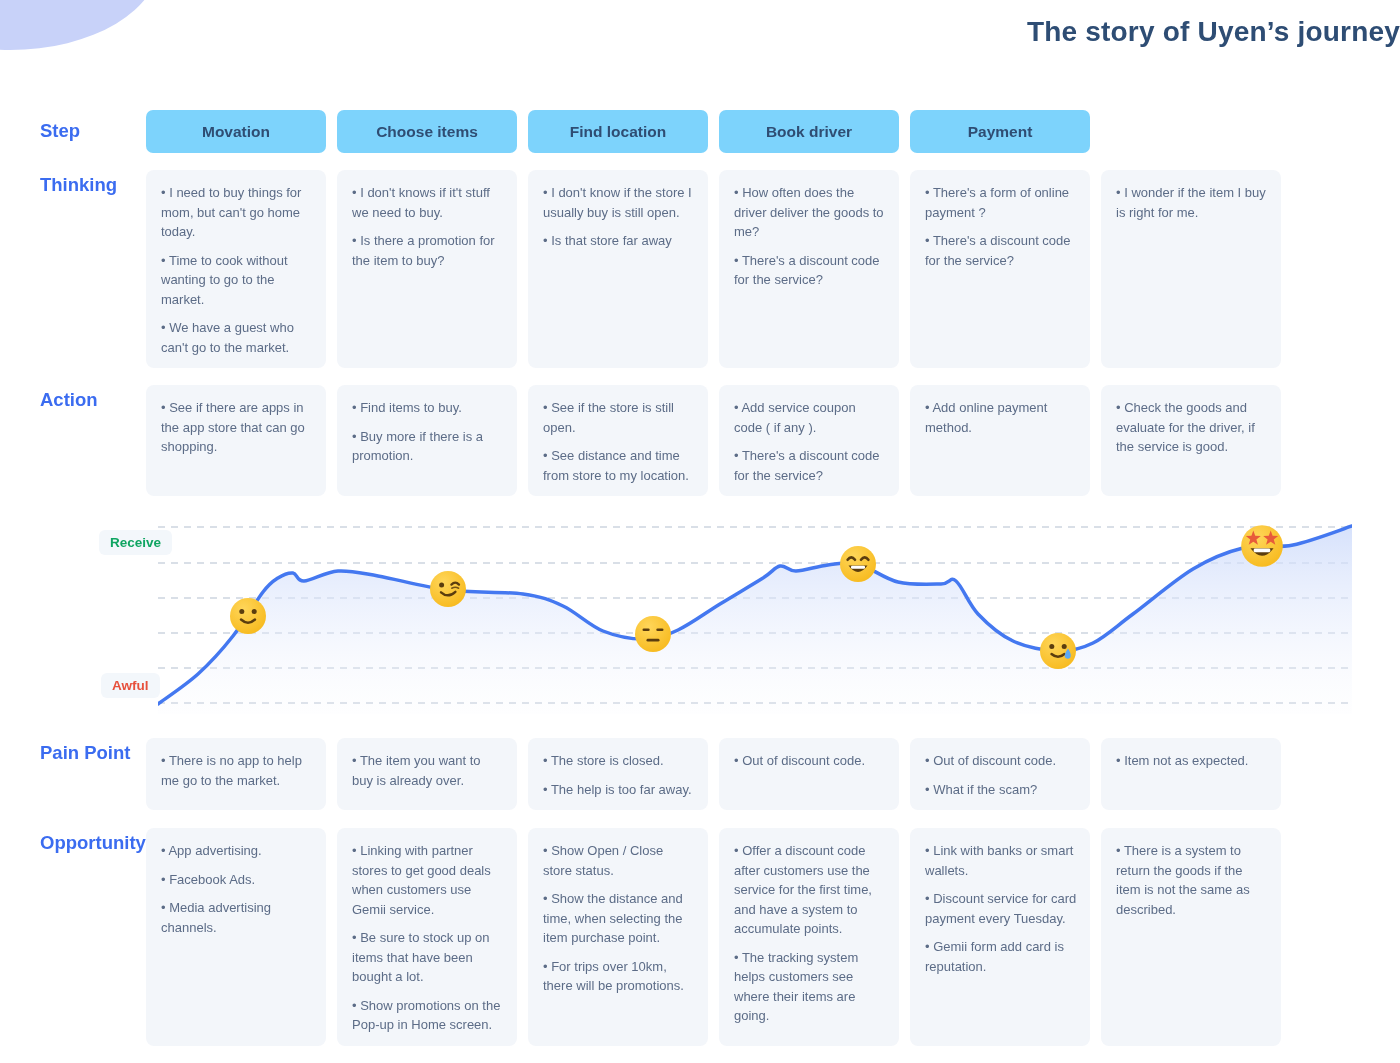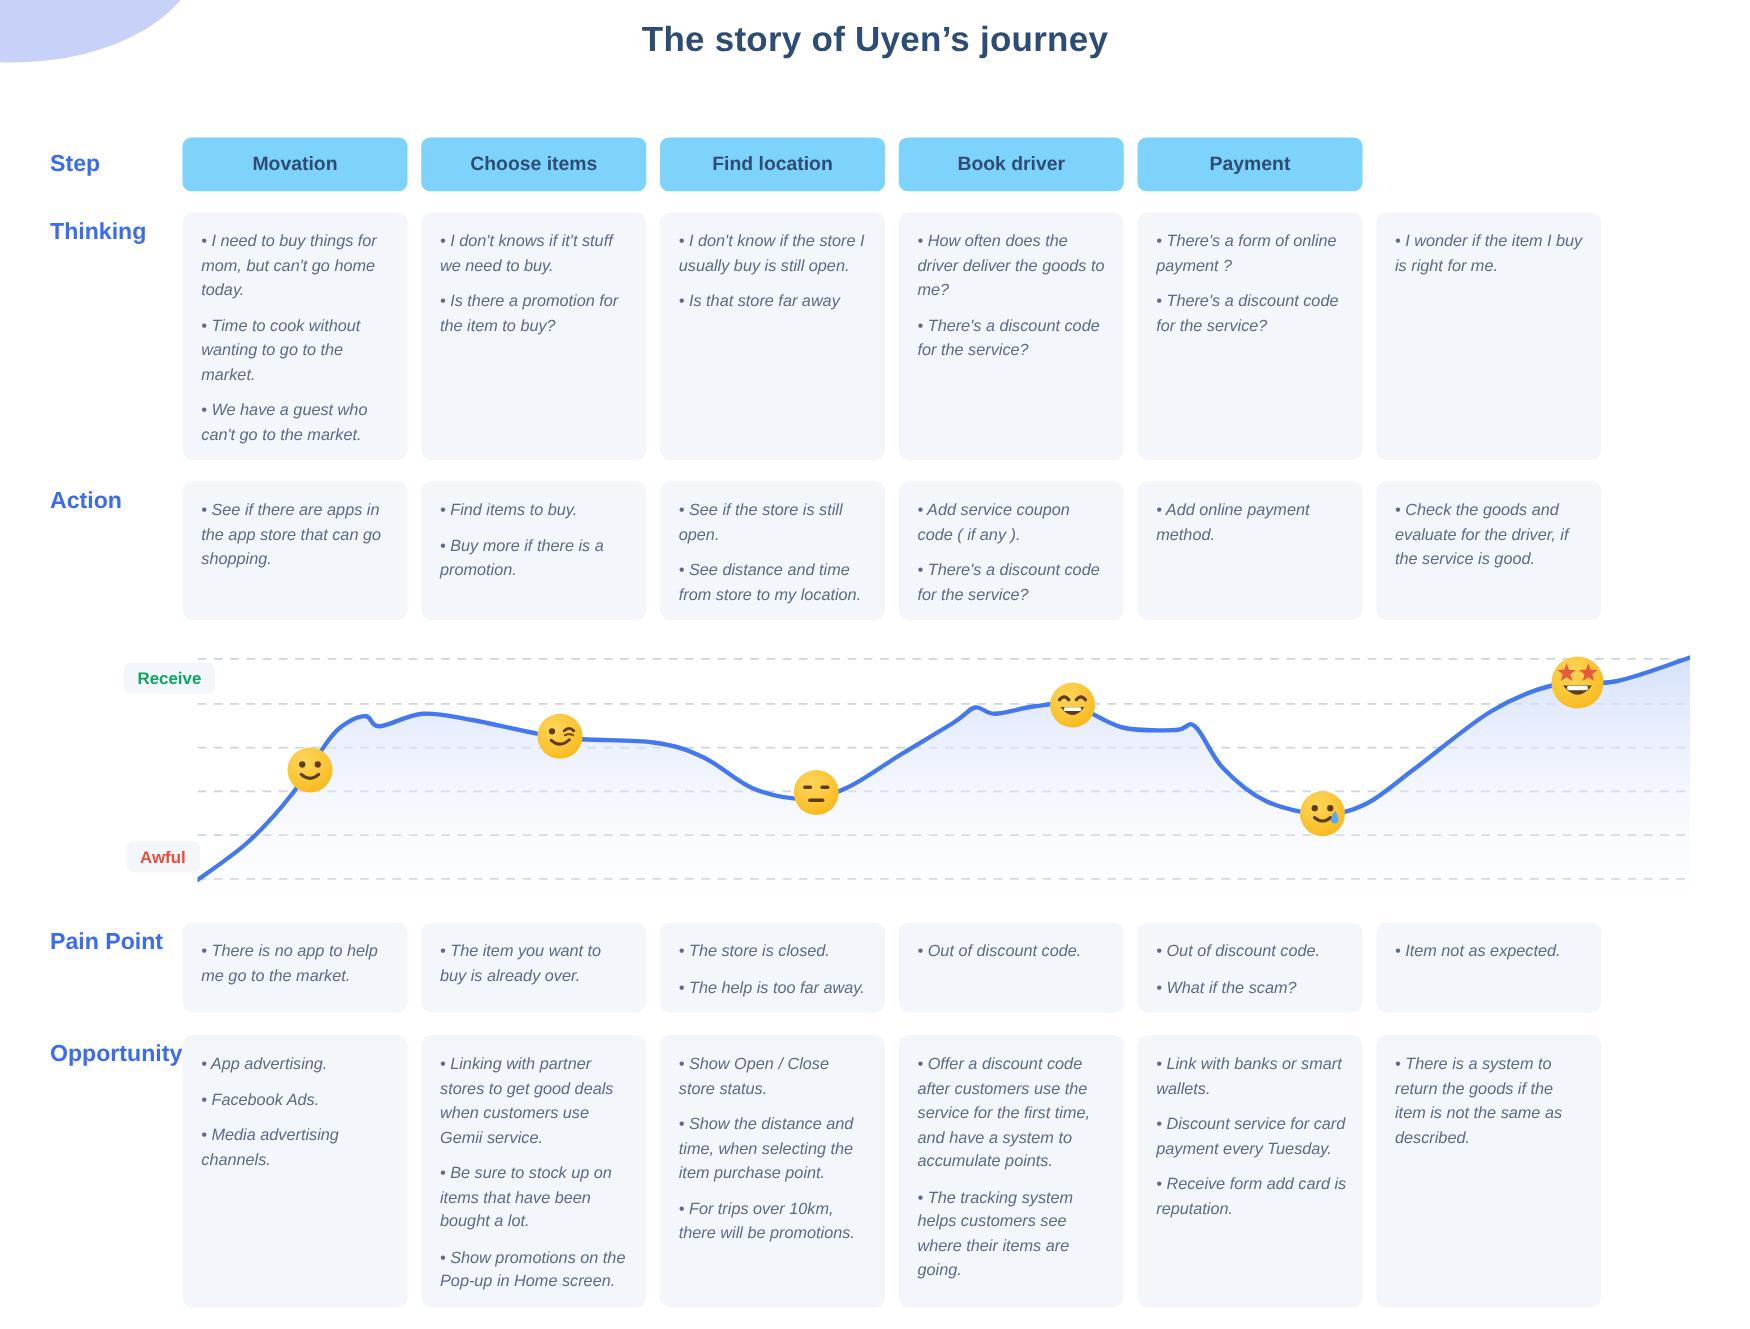--- a/index.html
+++ b/index.html
@@ -5,21 +5,21 @@
   html,body{margin:0;padding:0;}
   body{
     width:1400px;height:1063px;position:relative;overflow:hidden;background:#ffffff;
     font-family:"Liberation Sans","DejaVu Sans",sans-serif;
   }
   .blob{
     position:absolute;left:-140px;top:-130px;width:300px;height:180px;
     background:#c8d2f9;border-radius:50%;
   }
   h1.page-title{
-    margin:0;padding-top:16px;text-align:center;
+    margin:0;padding-top:16px;text-align:right;
     font-size:28px;font-weight:700;color:#2e4d74;letter-spacing:.2px;
   }
   .band{
     display:grid;
     grid-template-columns:95px repeat(6,180px);
     column-gap:11px;
     padding-left:40px;
     align-items:stretch;
   }
   #band-step{margin-top:62px;}
@@ -33,21 +33,21 @@
   }
   .row-label.step-label{padding-top:10px;}
   .header-tile{
     background:#7dd3fc;border-radius:7px;height:43px;
     display:flex;align-items:center;justify-content:center;
     font-size:15.5px;font-weight:700;color:#2f4d73;
   }
   .card{
     background:#f3f6fa;border-radius:8px;
     padding:13px 13px 11px 15px;
-    color:#5c6c87;font-size:13px;line-height:1.5;font-style:italic;
+    color:#5c6c87;font-size:13px;line-height:1.5;
   }
   .card-thinking{min-height:150px;}
   .card-action{min-height:87px;}
   .card-pain{min-height:46px;}
   .card-opportunity{min-height:140px;}
   .bullet{margin:0 0 9px 0;}
   .bullet:last-child{margin-bottom:0;}
   .chart-band{position:relative;height:200px;margin-top:18px;}
   #emotion-svg{position:absolute;left:158px;top:0;display:block;}
   .chip{
@@ -242,18 +242,18 @@
       <p class="bullet">• Show the distance and time, when selecting the item purchase point.</p>
       <p class="bullet">• For trips over 10km, there will be promotions.</p>
     </div>
     <div class="card card-opportunity">
       <p class="bullet">• Offer a discount code after customers use the service for the first time, and have a system to accumulate points.</p>
       <p class="bullet">• The tracking system helps customers see where their items are going.</p>
     </div>
     <div class="card card-opportunity">
       <p class="bullet">• Link with banks or smart wallets.</p>
       <p class="bullet">• Discount service for card payment every Tuesday.</p>
-      <p class="bullet">• Receive form add card is reputation.</p>
+      <p class="bullet">• Gemii form add card is reputation.</p>
     </div>
     <div class="card card-opportunity">
       <p class="bullet">• There is a system to return the goods if the item is not the same as described.</p>
     </div>
   </div>
 
 </body></html>

